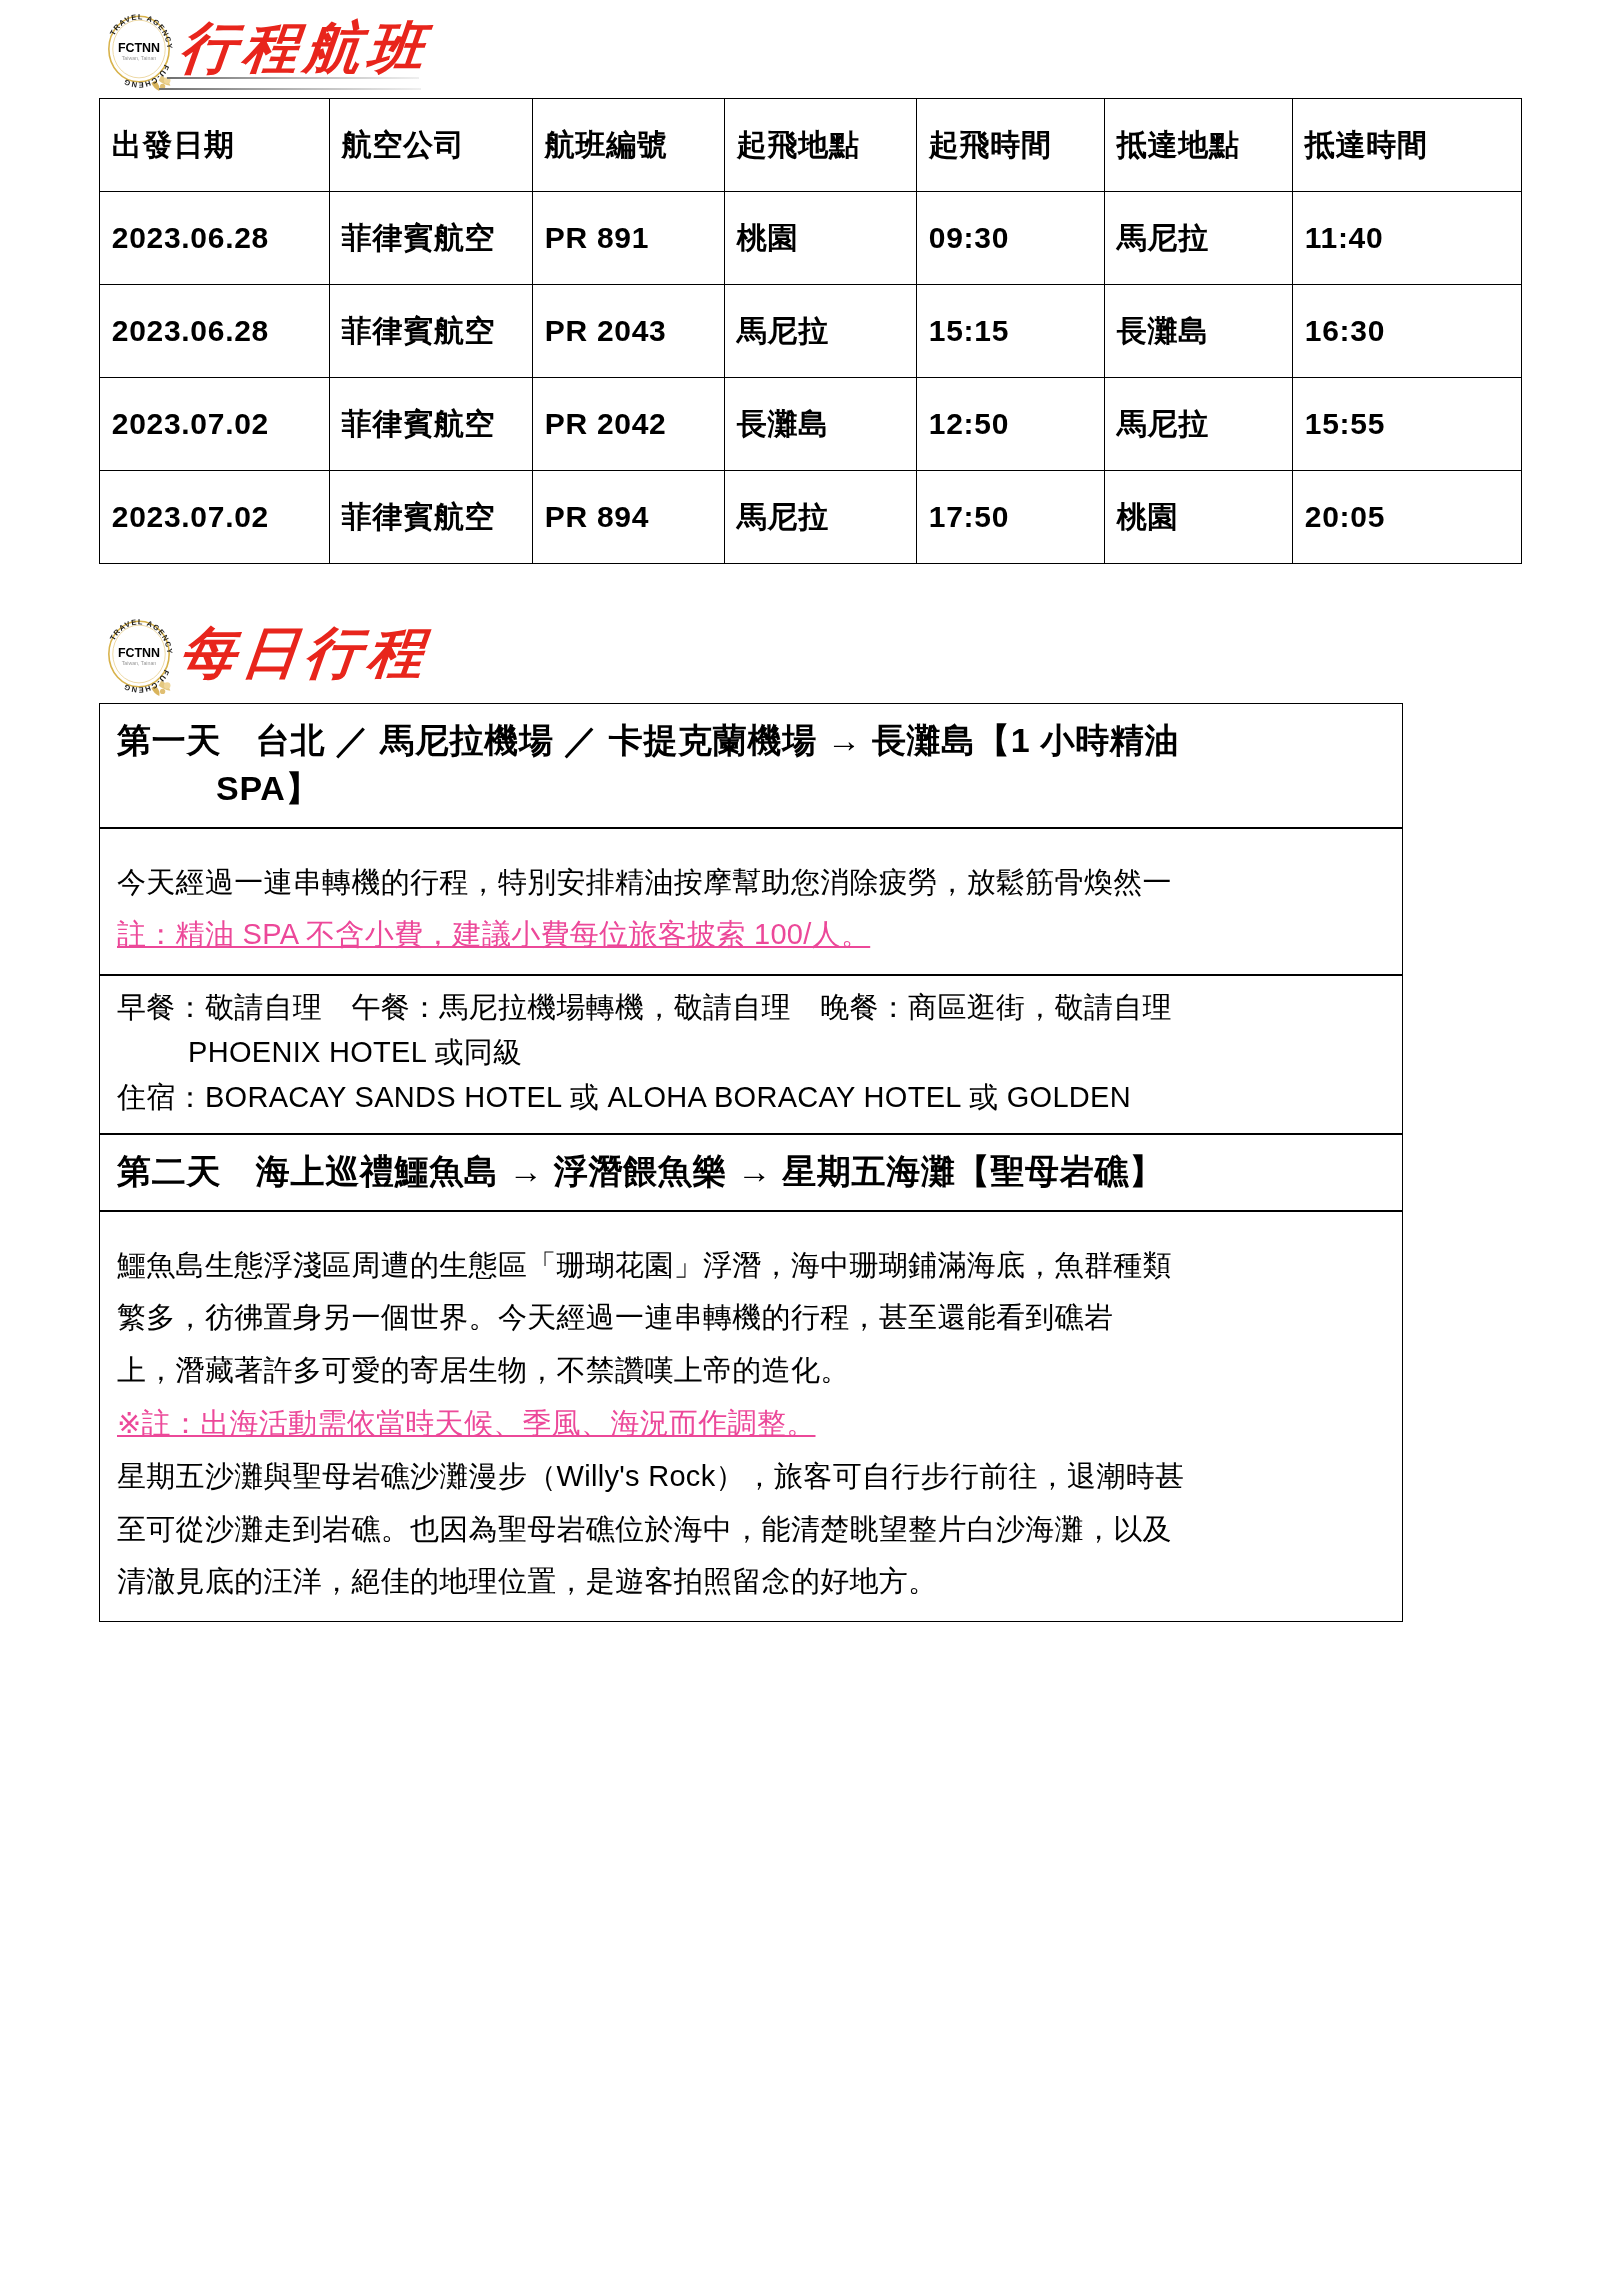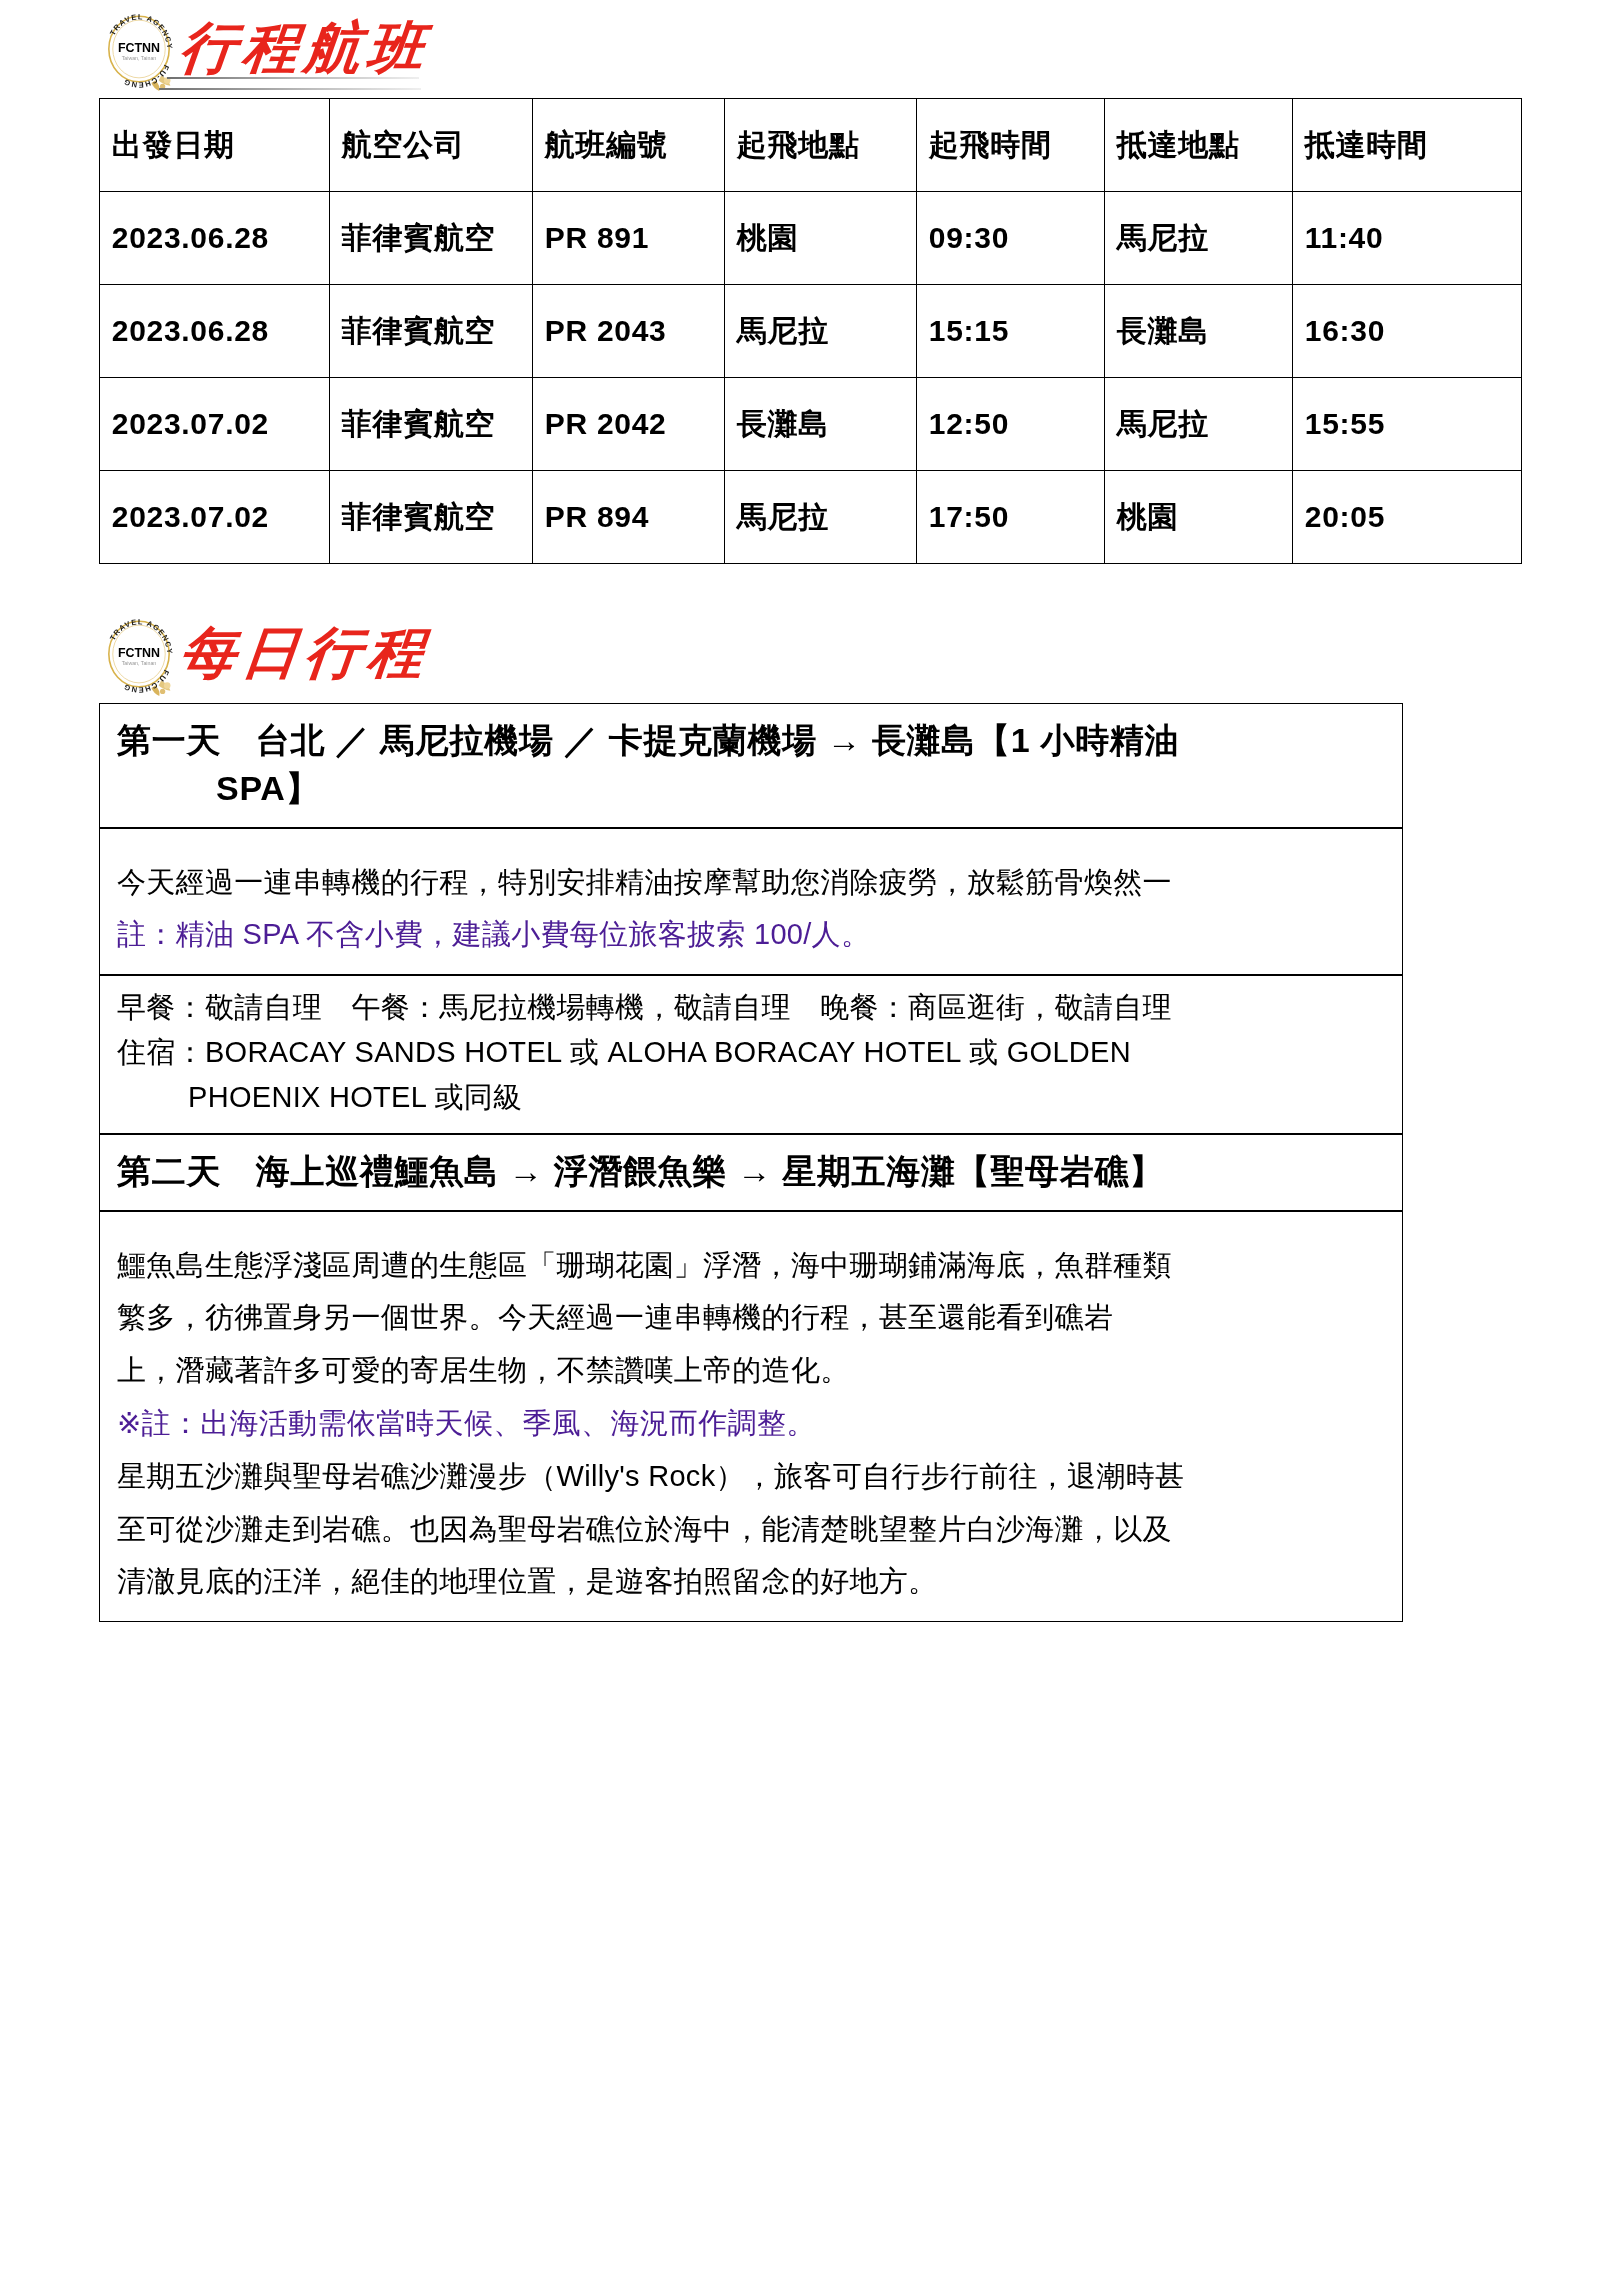--- a/index.html
+++ b/index.html
@@ -115,21 +115,21 @@
 
   .body-block {
     padding: 27px 17px 13px 17px;
   }
   .body-line {
     font-size: 29px;
     line-height: 1.82;
     letter-spacing: 0.3px;
     white-space: nowrap;
   }
-  .body-line.red { color: #4c1d95; }
+  .body-line.red { color: #ec4899; text-decoration: underline; }
 
   .meal-block {
     padding: 9.2px 17px 13px 17px;
   }
   .meal-line {
     font-size: 29px;
     line-height: 1.55;
     letter-spacing: 0.3px;
     white-space: nowrap;
   }
@@ -269,22 +269,22 @@
     <div class="itin-row">
       <div class="body-block">
         <div class="body-line">今天經過一連串轉機的行程，特別安排精油按摩幫助您消除疲勞，放鬆筋骨煥然一</div>
         <div class="body-line red">註：精油 SPA 不含小費，建議小費每位旅客披索 100/人。</div>
       </div>
     </div>
 
     <div class="itin-row">
       <div class="meal-block">
         <div class="meal-line">早餐：敬請自理　午餐：馬尼拉機場轉機，敬請自理　晚餐：商區逛街，敬請自理</div>
+        <div class="meal-line indent2">PHOENIX HOTEL  或同級</div>
         <div class="meal-line">住宿：BORACAY SANDS HOTEL  或  ALOHA BORACAY HOTEL  或  GOLDEN</div>
-        <div class="meal-line indent2">PHOENIX HOTEL  或同級</div>
       </div>
     </div>
 
     <div class="itin-row">
       <div class="day-title">第二天　海上巡禮鱷魚島 → 浮潛餵魚樂 → 星期五海灘【聖母岩礁】</div>
     </div>
 
     <div class="itin-row">
       <div class="body-block">
         <div class="body-line">鱷魚島生態浮淺區周遭的生態區「珊瑚花園」浮潛，海中珊瑚鋪滿海底，魚群種類</div>

